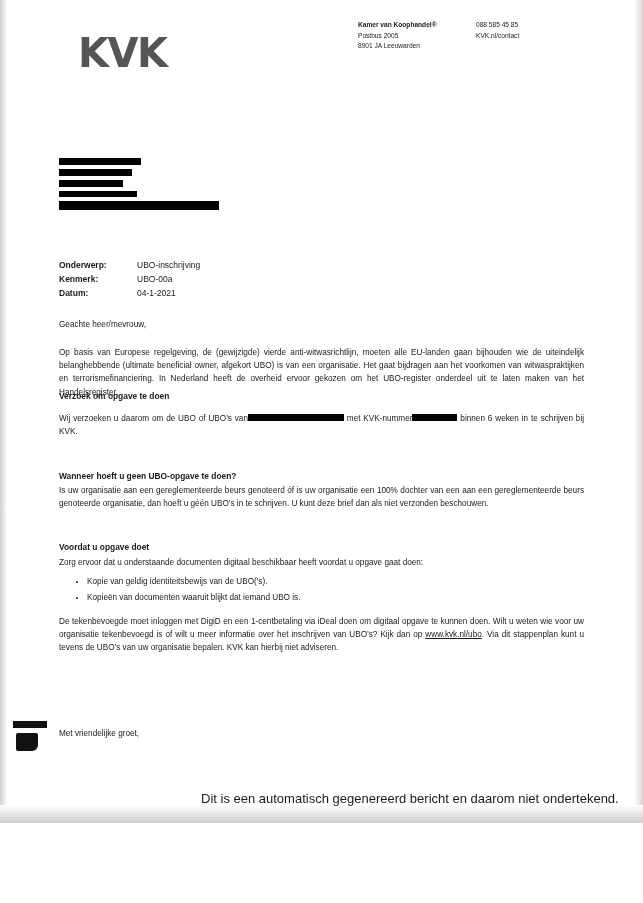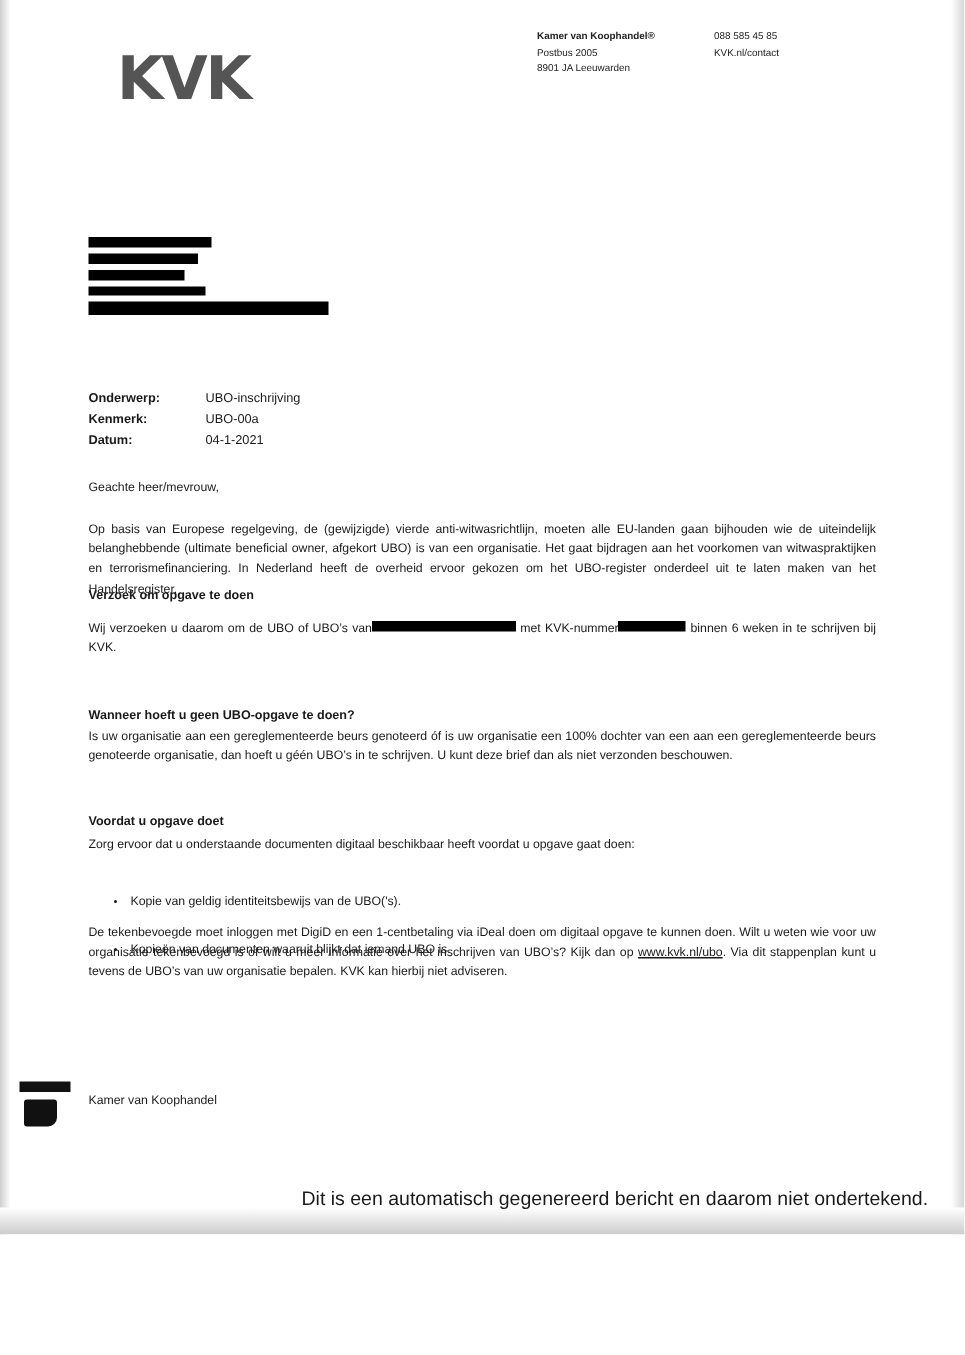--- a/index.html
+++ b/index.html
@@ -126,21 +126,20 @@
   .para6 { top: 687px; }
   .closing { top: 727px; }
 
   .bullets ul {
     margin: 0;
     padding-left: 28px;
     list-style: disc;
   }
   .bullets li {
     margin-bottom: 3px;
-    margin-top: 19px;
   }
   .inline-redact {
     display: inline-block;
     background: #000000;
     height: 7px;
     vertical-align: middle;
     position: relative;
     top: -1px;
   }
   .ir-name { width: 96px; }
@@ -265,20 +264,20 @@
   </div>
 
 
 
   <div class="stamp">
     <div class="bar"></div>
     <div class="blob"></div>
   </div>
 
   <div class="body-txt closing">
-    <div>Kamer van Koophandel</div>
+    <div>Met vriendelijke groet,</div>
   </div>
 
   <div class="footnote">Dit is een automatisch gegenereerd bericht en daarom niet ondertekend.</div>
 
   <div class="pagenum">1/1</div>
 
 </div>
 
 </body></html>

